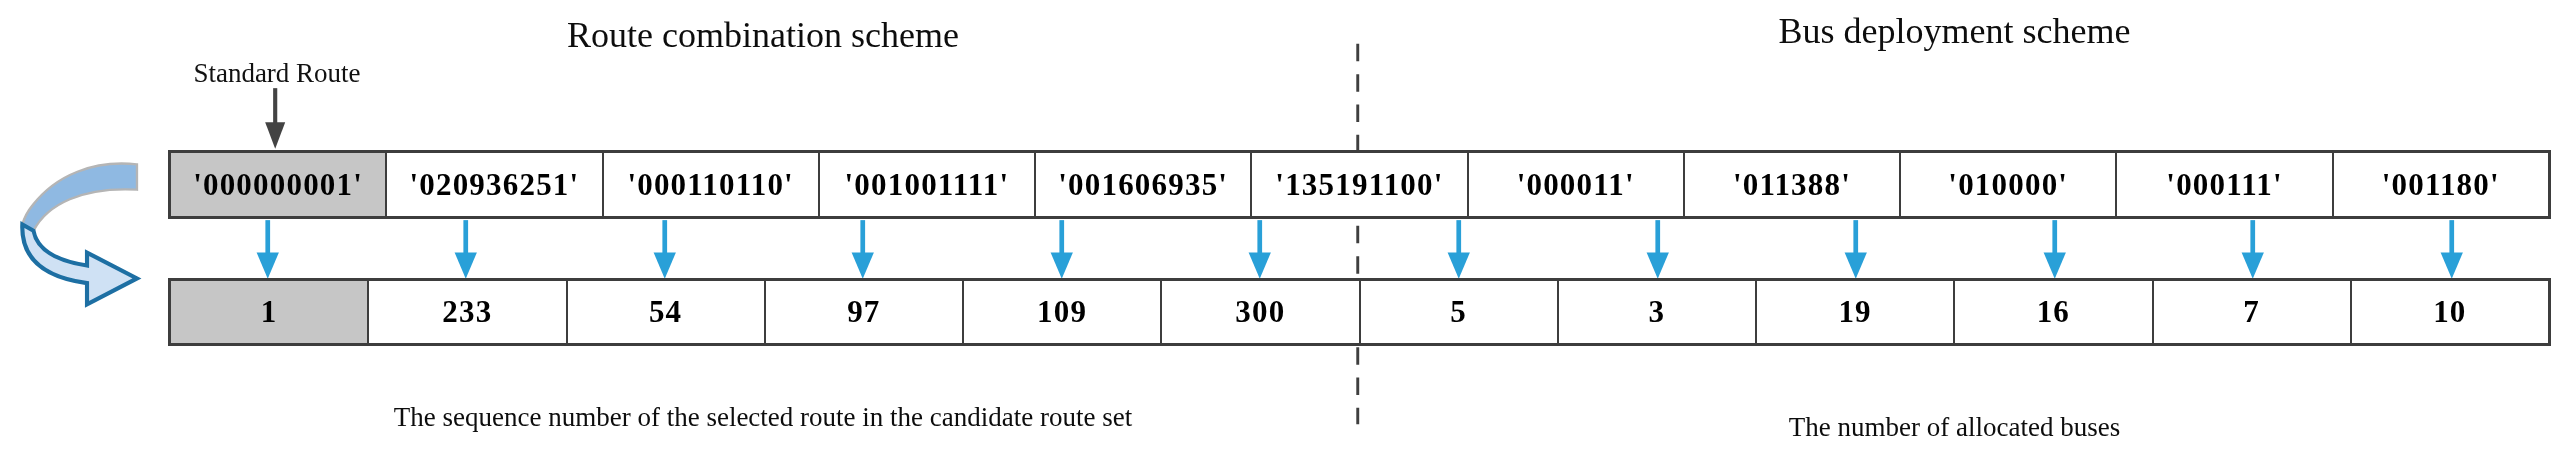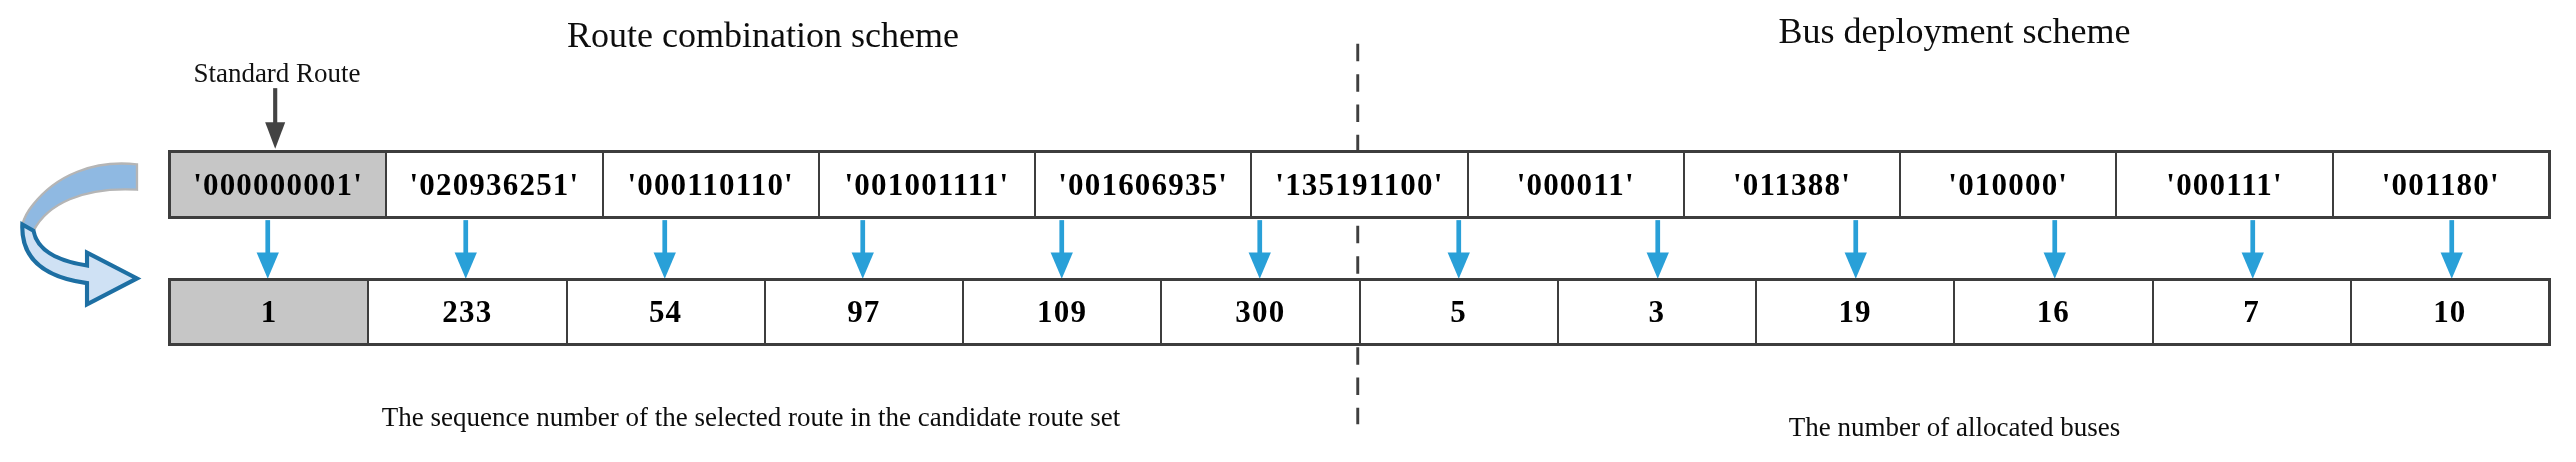--- a/index.html
+++ b/index.html
@@ -29,21 +29,21 @@
     border-left:2.9px solid #3d3d3d; font-weight:bold; font-size:31px;
     letter-spacing:1.2px; white-space:nowrap; overflow:hidden;
   }
   .cell:first-child { border-left:none; }
   .cell.gray { background:#c6c6c6; }
 
   .arrow-row { left:168px; top:220px; width:2383px; height:59px; display:flex; }
   .arrow-slot { flex:1 1 0; display:flex; justify-content:center; align-items:flex-start; }
 
   .caption { font-size:27px; line-height:33px; text-align:center; color:#0d0d0d; }
-  .caption-left  { left:156px;  width:1190px; top:401px; }
+  .caption-left  { left:168px;  width:1190px; top:401px; }
   .caption-right { left:1358px; width:1193px; top:401px;margin-top:10px; }
 
   .divider-svg { left:1356px; top:42px; }
   .std-arrow-svg { left:264px; top:88px; }
   .curved-arrow-svg { left:0px; top:135px; }
 
   svg { display:block; }
 </style>
 </head>
 <body>

